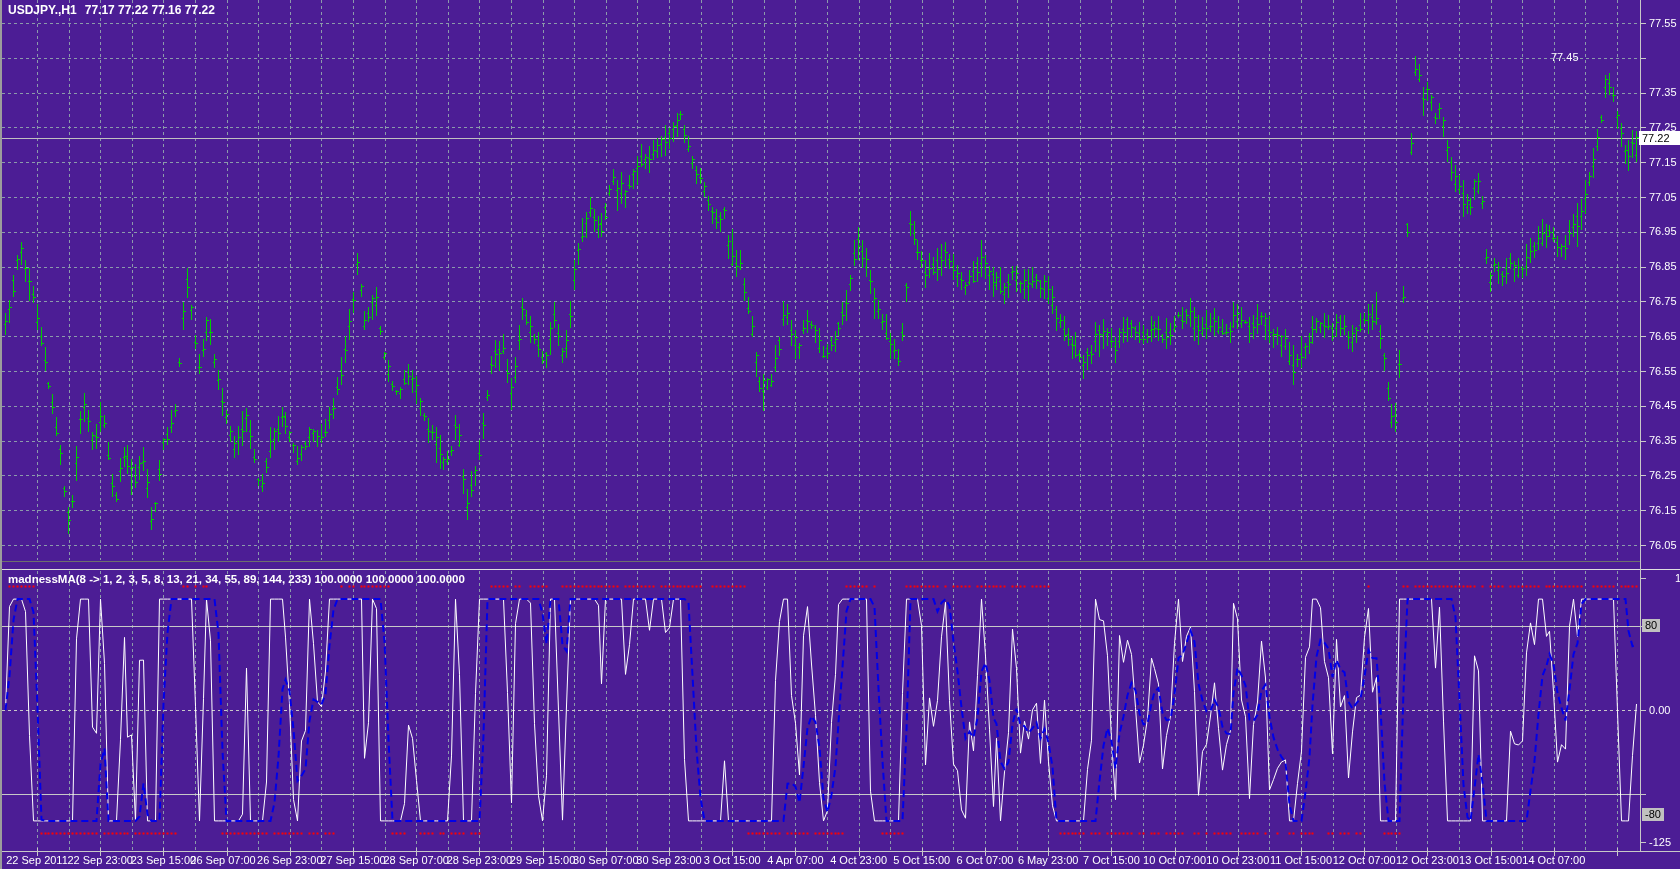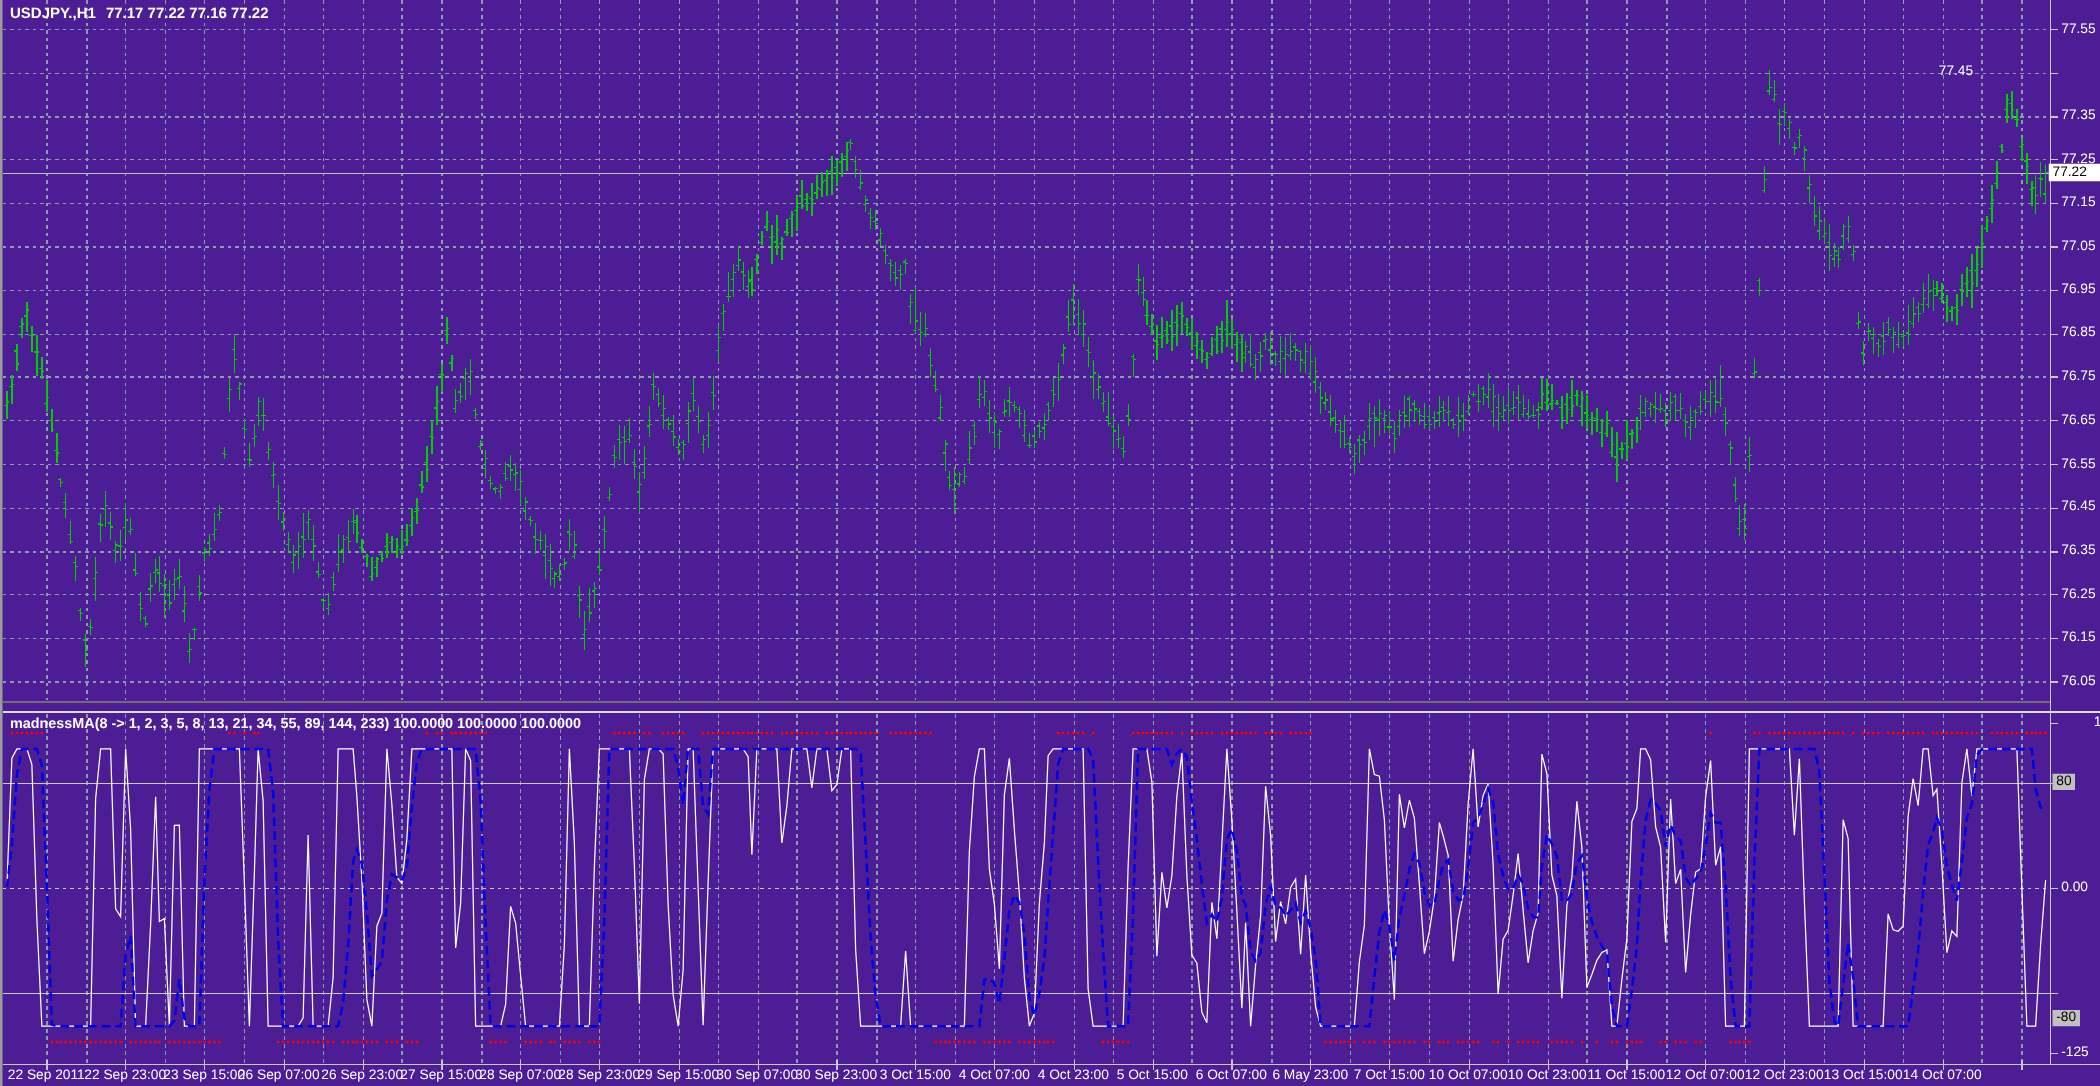--- a/index.html
+++ b/index.html
@@ -91,21 +91,21 @@
       <div class="time-label" style="left: 161.4px;">23 Sep 15:00</div>
       <div class="time-label" style="left: 221px;">26 Sep 07:00</div>
       <div class="time-label" style="left: 287.8px;">26 Sep 23:00</div>
       <div class="time-label" style="left: 351px;">27 Sep 15:00</div>
       <div class="time-label" style="left: 414.2px;">28 Sep 07:00</div>
       <div class="time-label" style="left: 477.4px;">28 Sep 23:00</div>
       <div class="time-label" style="left: 540.6px;">29 Sep 15:00</div>
       <div class="time-label" style="left: 603.8px;">30 Sep 07:00</div>
       <div class="time-label" style="left: 667px;">30 Sep 23:00</div>
       <div class="time-label" style="left: 730.2px;">3 Oct 15:00</div>
-      <div class="time-label" style="left: 793.4px;">4 Oct 07:00</div>
+      <div class="time-label" style="left: 793.4px;">4 Apr 07:00</div>
       <div class="time-label" style="left: 856.6px;">4 Oct 23:00</div>
       <div class="time-label" style="left: 919.8px;">5 Oct 15:00</div>
       <div class="time-label" style="left: 983px;">6 Oct 07:00</div>
       <div class="time-label" style="left: 1046.2px;">6 May 23:00</div>
       <div class="time-label" style="left: 1109.4px;">7 Oct 15:00</div>
       <div class="time-label" style="left: 1172.6px;">10 Oct 07:00</div>
       <div class="time-label" style="left: 1235.8px;">10 Oct 23:00</div>
       <div class="time-label" style="left: 1299px;">11 Oct 15:00</div>
       <div class="time-label" style="left: 1362.2px;">12 Oct 07:00</div>
       <div class="time-label" style="left: 1425.4px;">12 Oct 23:00</div>

